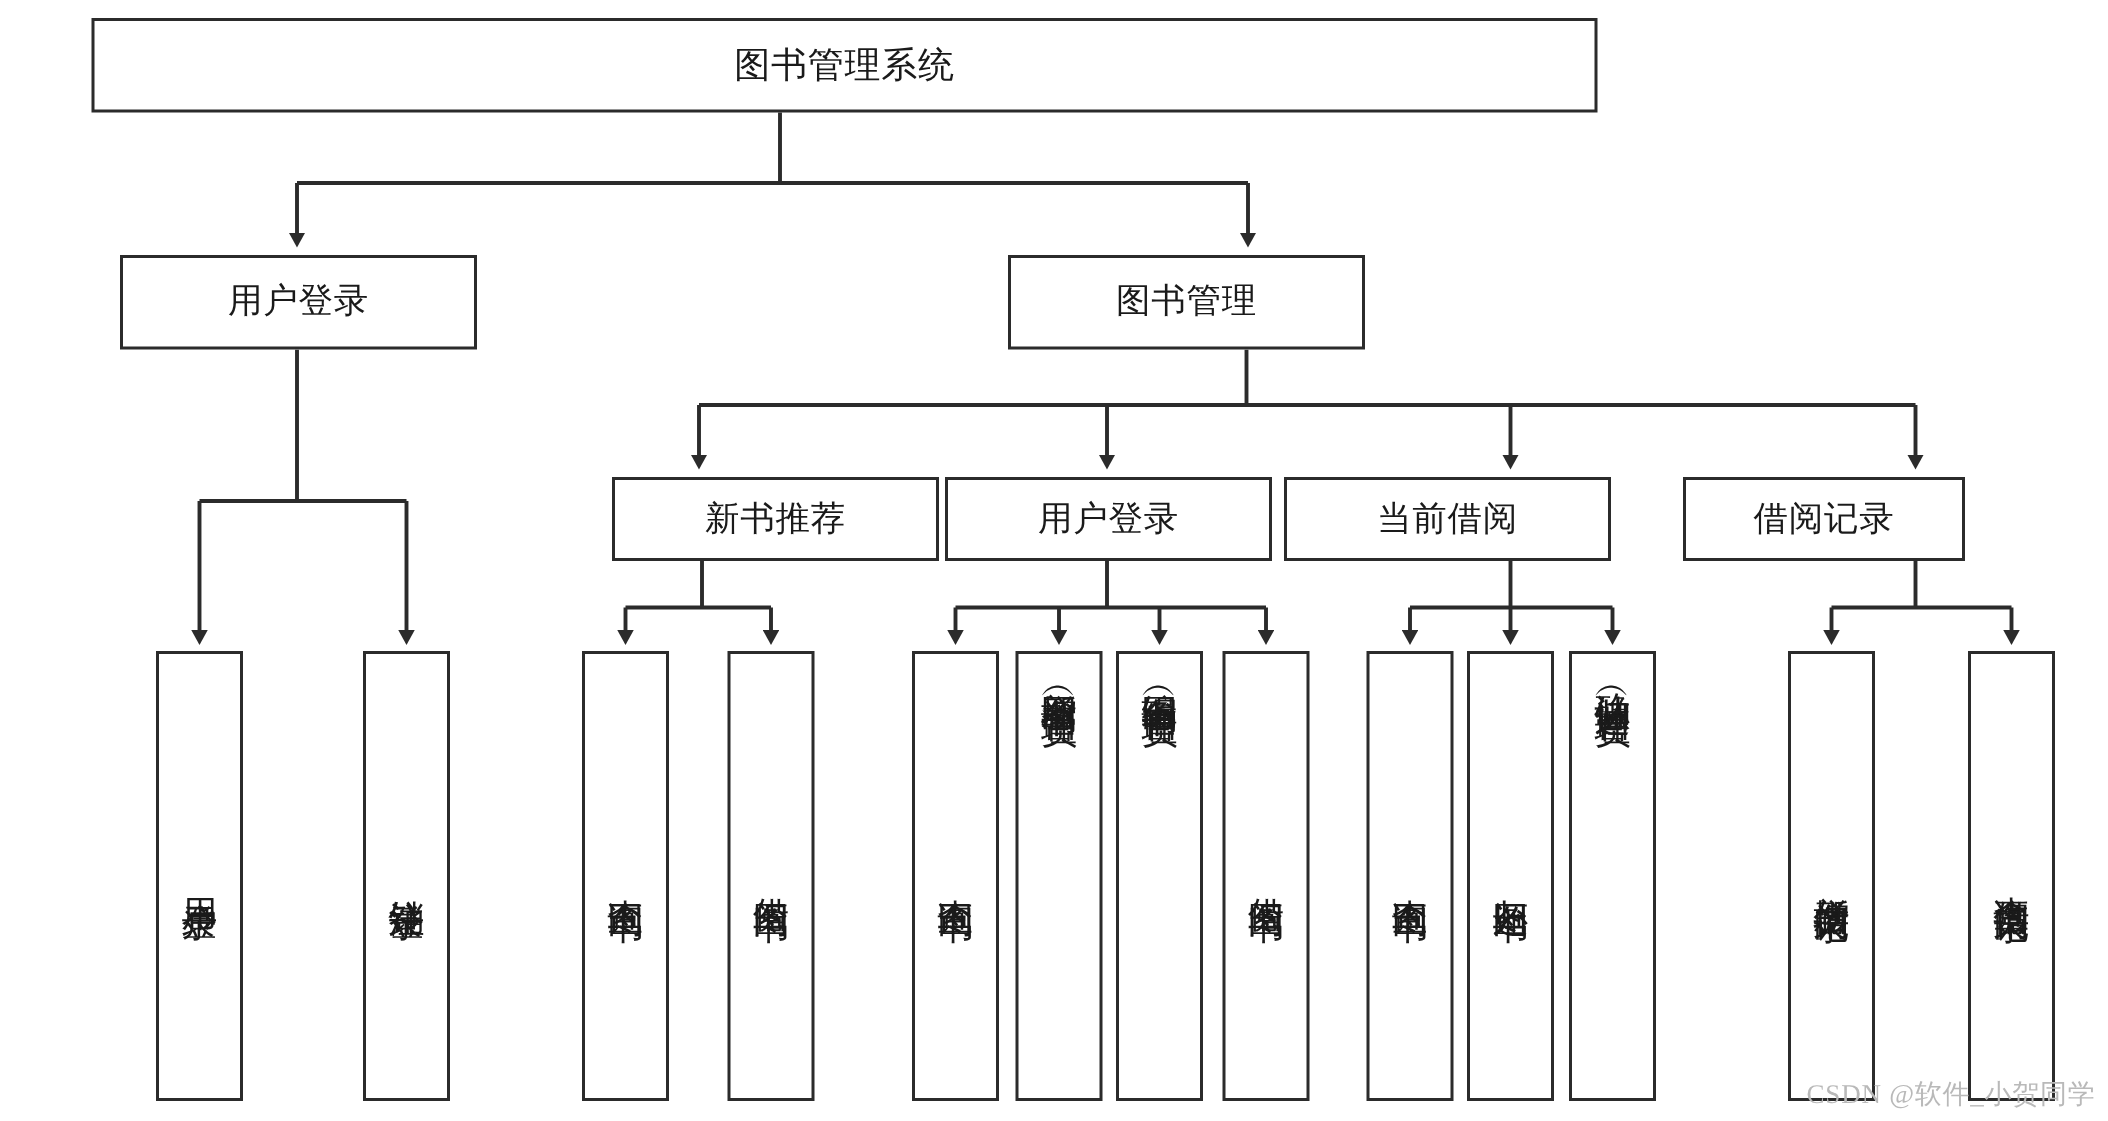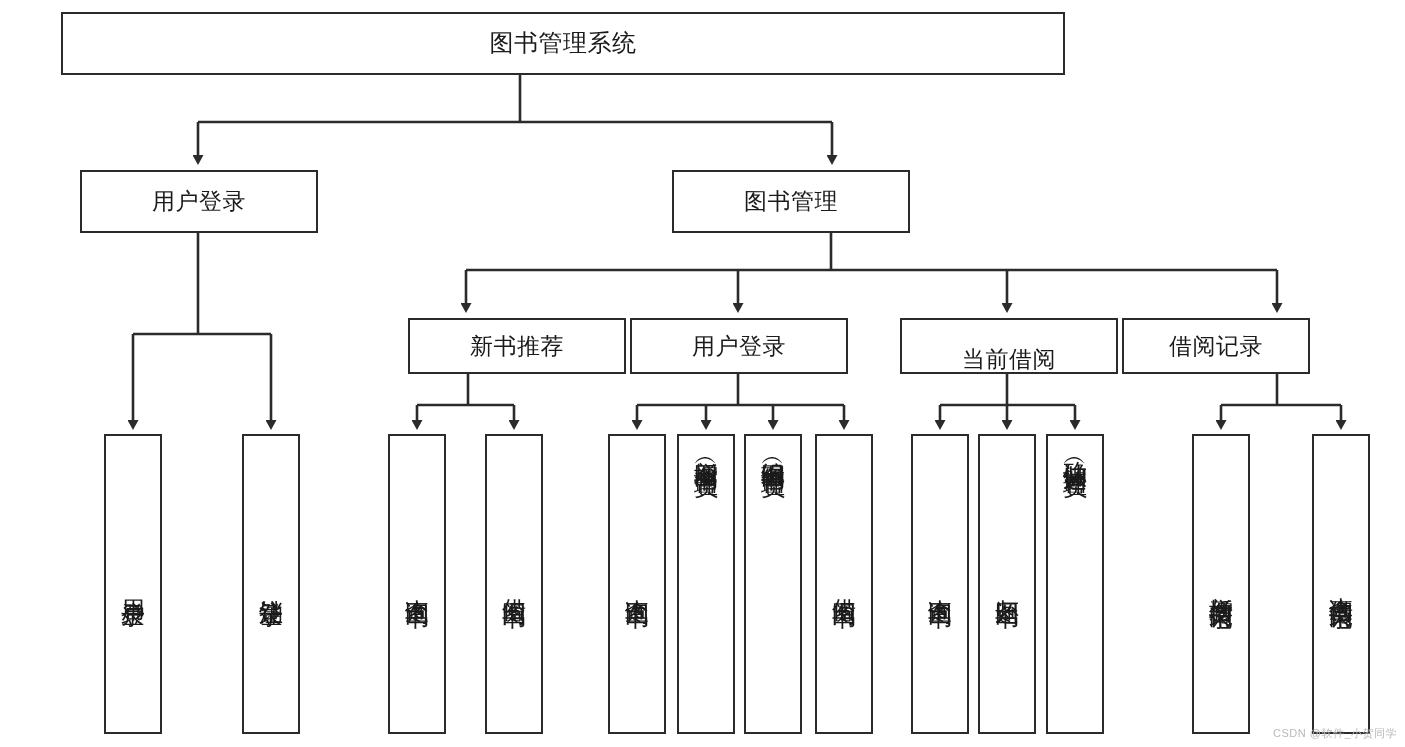--- a/index.html
+++ b/index.html
@@ -65,26 +65,26 @@
     writing-mode: vertical-rl;
     text-orientation: upright;
     font-size: 24px;
     line-height: 1.0;
     letter-spacing: 2px;
   }
   #watermark {
     position: absolute;
     right: 8px;
     bottom: 6px;
-    font-size: 11px;
+    font-size: 18px;
     color: #b9b9b9;
     letter-spacing: 0.5px;
     white-space: nowrap;
     z-index: 3;
-    font-family: Liberation Sans, sans-serif;
+    font-family: Liberation Serif, serif;
   }
 </style>
 </head>
 <body>
 
 <div id="diagram">
 
   <svg id="edges" viewBox="0 0 1405 747" xmlns="http://www.w3.org/2000/svg">
     <defs>
       <marker id="arrow" markerWidth="10" markerHeight="11" refX="1" refY="5.5" orient="auto" markerUnits="userSpaceOnUse">
@@ -147,21 +147,21 @@
   <div class="node horiz" style="left:672px; top:170px; width:238px; height:63px;">
     <span class="label">图书管理</span>
   </div>
 
   <div class="node horiz" style="left:360px; top:318px; width:218px; height:56px;margin-left:48px;">
     <span class="label">新书推荐</span>
   </div>
   <div class="node horiz" style="left:630px; top:318px; width:218px; height:56px;">
     <span class="label">用户登录</span>
   </div>
-  <div class="node horiz" style="left:900px; top:318px; width:218px; height:56px;align-items:flex-end;">
+  <div class="node horiz" style="left:856px; top:318px; width:218px; height:56px;">
     <span class="label">当前借阅</span>
   </div>
   <div class="node horiz" style="left:1122px; top:318px; width:188px; height:56px;">
     <span class="label">借阅记录</span>
   </div>
 
   <div class="node vert centered" style="left:104px; top:434px; width:58px; height:300px;">
     <span class="label">用户登录</span>
   </div>
   <div class="node vert centered" style="left:242px; top:434px; width:58px; height:300px;">

